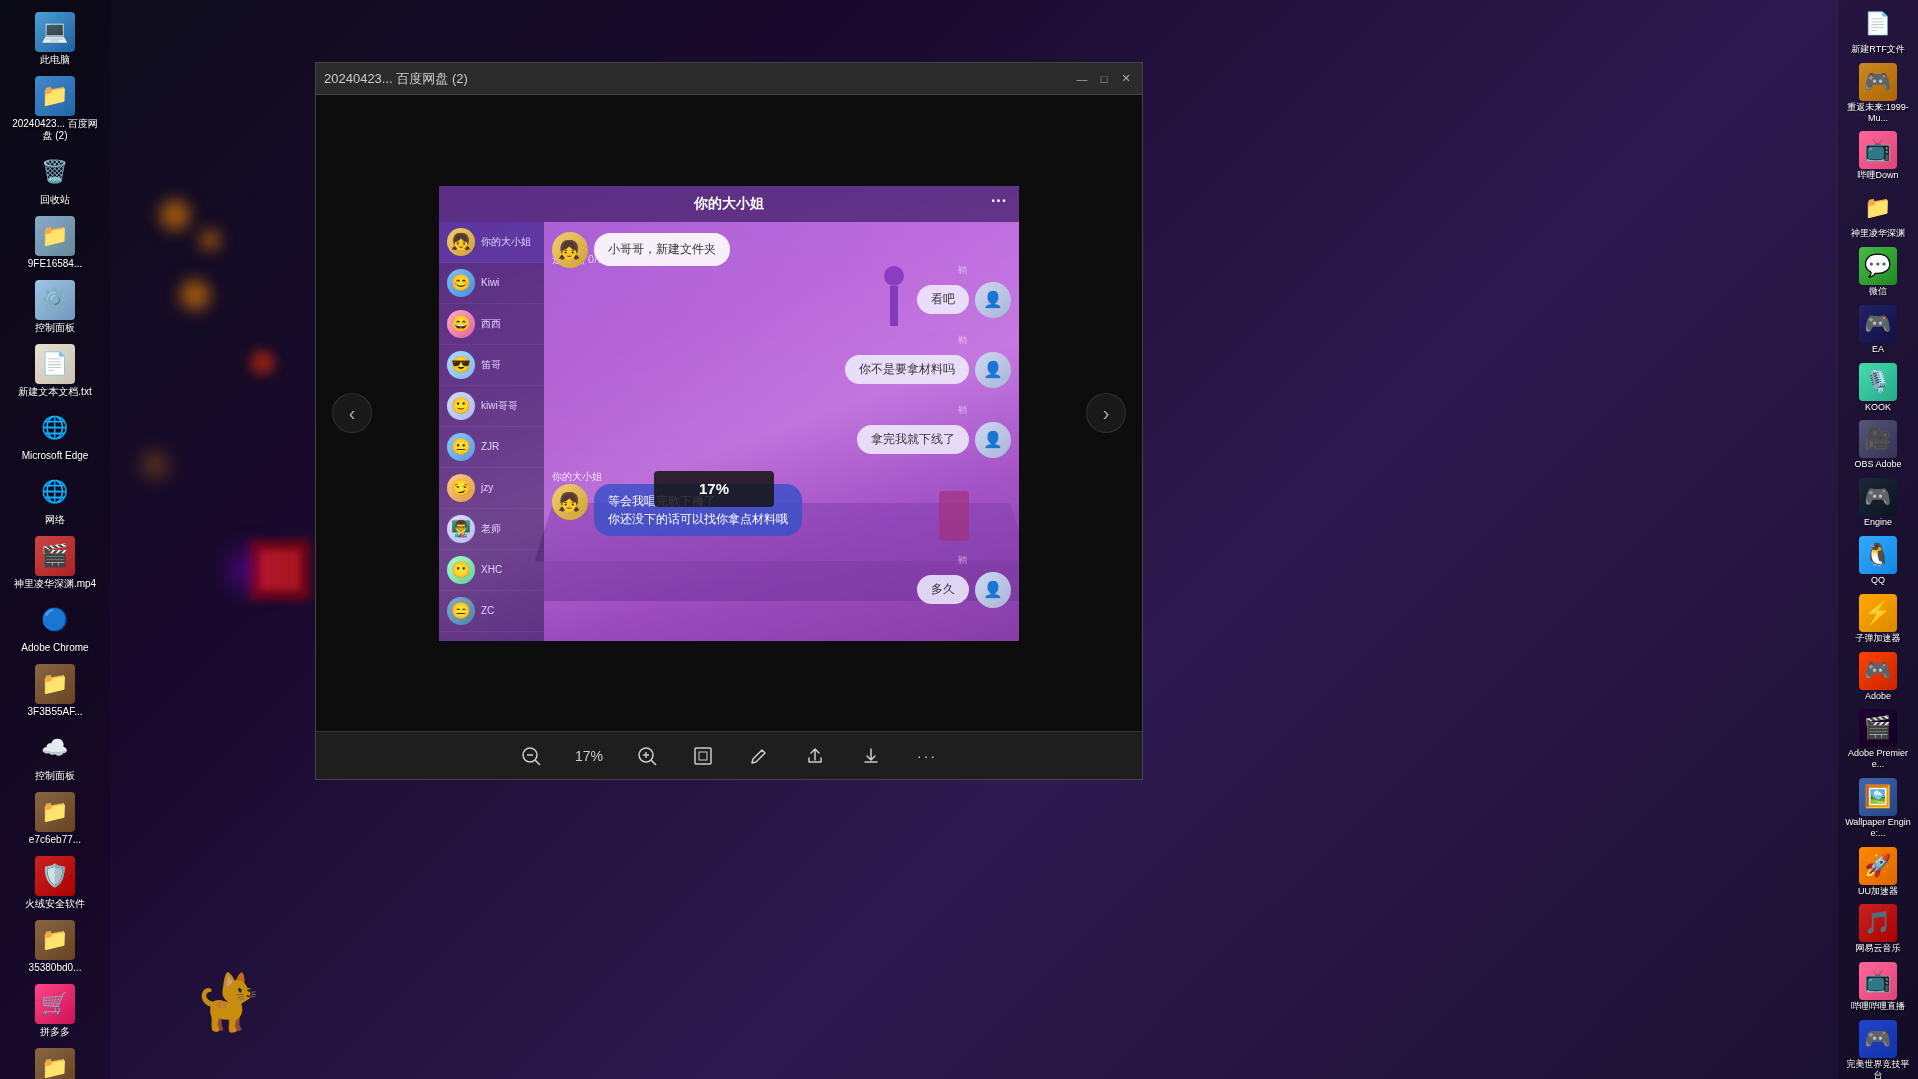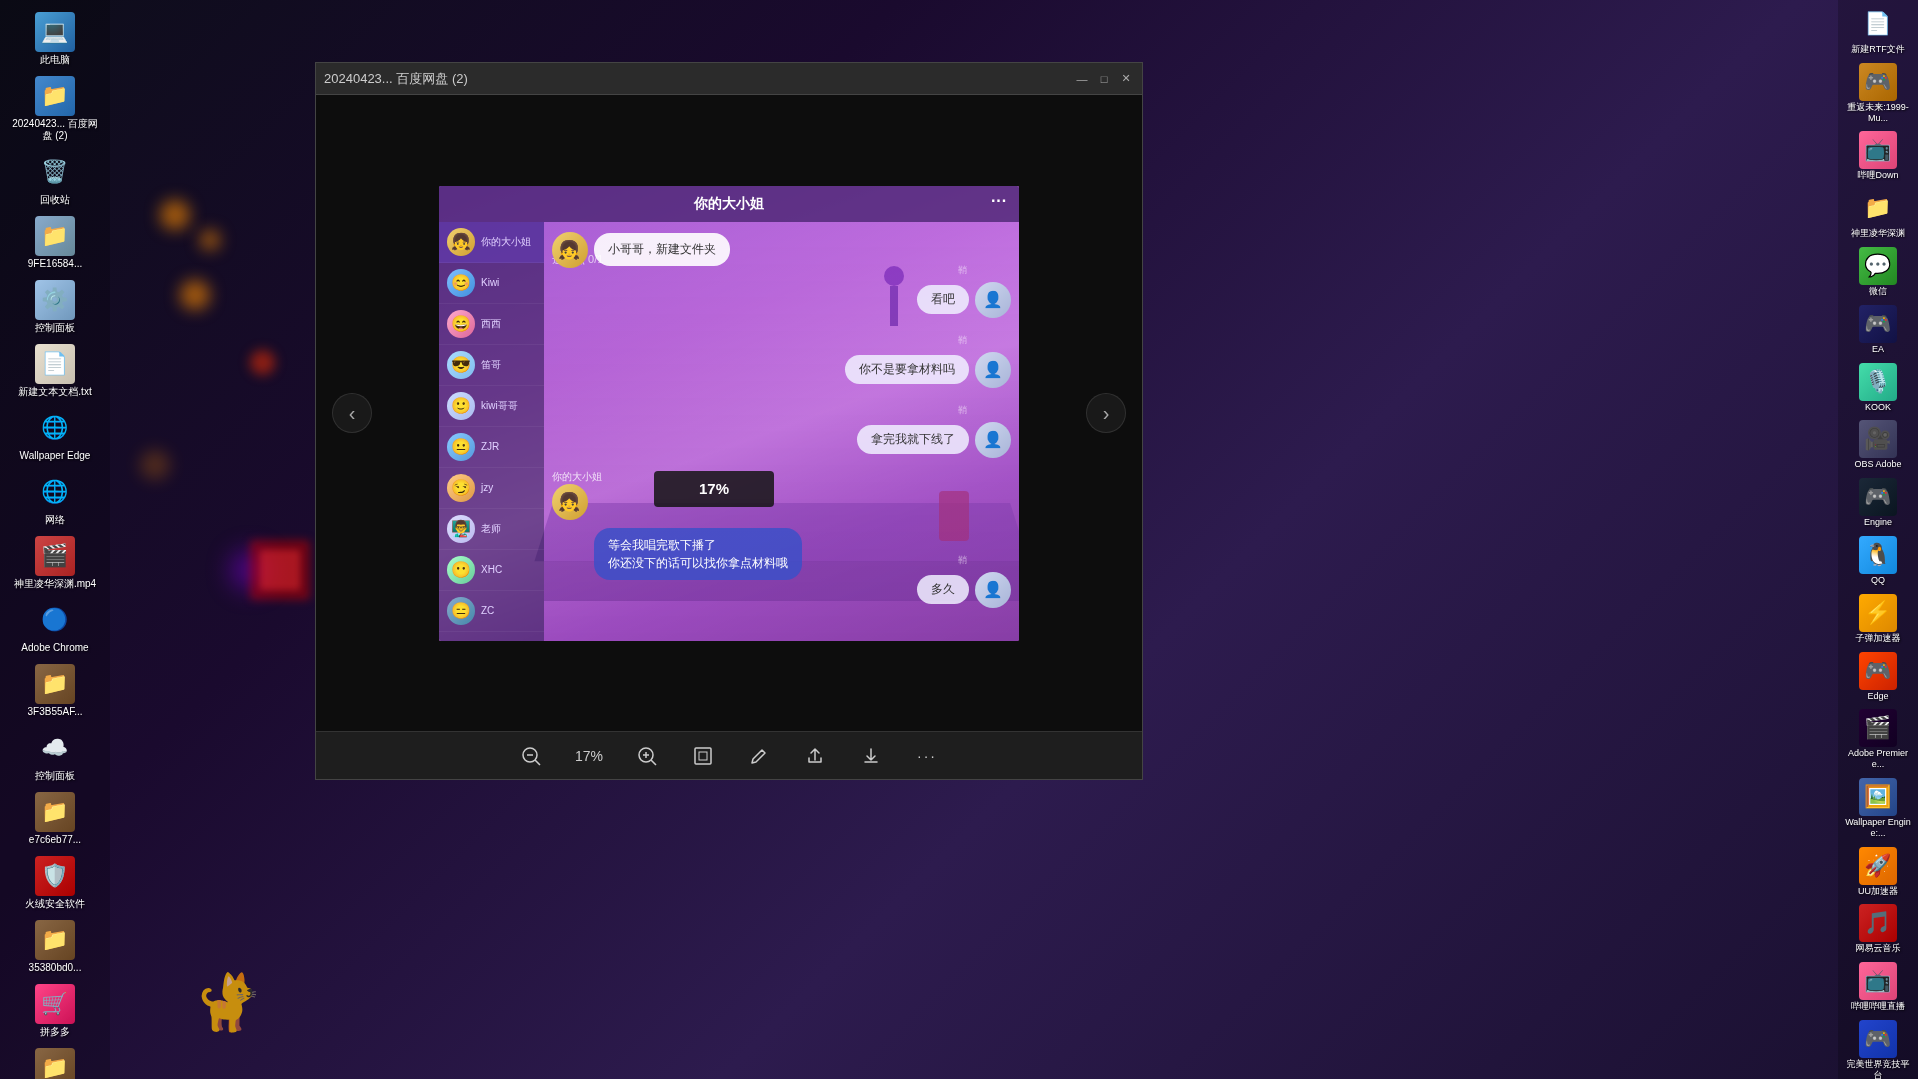--- a/index.html
+++ b/index.html
@@ -361,21 +361,21 @@
       <span class="icon-label">控制面板</span>
     </div>
 
     <div class="desktop-icon">
       <div class="icon-img" style="background:linear-gradient(135deg,#e8e0d0,#c8c0b0);">📄</div>
       <span class="icon-label">新建文本文档.txt</span>
     </div>
 
     <div class="desktop-icon">
       <div class="icon-img" style="background:transparent;">🌐</div>
-      <span class="icon-label">Wallpaper Edge</span>
+      <span class="icon-label">Microsoft Edge</span>
     </div>
 
     <div class="desktop-icon">
       <div class="icon-img" style="background:transparent;">🌐</div>
       <span class="icon-label">网络</span>
     </div>
 
     <div class="desktop-icon">
       <div class="icon-img" style="background:linear-gradient(135deg,#cc4444,#aa2222);">🎬</div>
       <span class="icon-label">神里凌华深渊.mp4</span>
@@ -475,21 +475,21 @@
       <span class="icon-label">QQ</span>
     </div>
 
     <div class="right-icon">
       <div class="icon-img" style="background:linear-gradient(135deg,#ffaa00,#dd8800);">⚡</div>
       <span class="icon-label">子弹加速器</span>
     </div>
 
     <div class="right-icon">
       <div class="icon-img" style="background:linear-gradient(135deg,#ff4400,#cc2200);">🎮</div>
-      <span class="icon-label">Edge</span>
+      <span class="icon-label">Adobe</span>
     </div>
 
     <div class="right-icon">
       <div class="icon-img" style="background:linear-gradient(135deg,#220033,#110022);">🎬</div>
       <span class="icon-label">Adobe Premiere...</span>
     </div>
 
     <div class="right-icon">
       <div class="icon-img" style="background:linear-gradient(135deg,#4466aa,#224488);">🖼️</div>
       <span class="icon-label">Wallpaper Engine:...</span>
@@ -651,21 +651,21 @@
 
             <div style="position:absolute;top:200px;right:8px;display:flex;align-items:center;gap:6px;z-index:6;">
               <div style="background:rgba(240,240,255,0.85);border-radius:16px;padding:6px 14px;color:#333;font-size:12px;">拿完我就下线了</div>
               <div style="width:36px;height:36px;border-radius:50%;background:linear-gradient(135deg,#d0d8f0,#a8b4d8);display:flex;align-items:center;justify-content:center;font-size:16px;flex-shrink:0;">👤</div>
             </div>
 
             <div style="position:absolute;top:248px;left:8px;color:rgba(255,255,255,0.8);font-size:10px;">你的大小姐</div>
 
             <div style="position:absolute;top:262px;left:8px;display:flex;align-items:flex-start;gap:6px;z-index:6;">
               <div style="width:36px;height:36px;border-radius:50%;background:linear-gradient(135deg,#f0d070,#d0a030);display:flex;align-items:center;justify-content:center;font-size:18px;flex-shrink:0;">👧</div>
-              <div style="background:rgba(60,80,200,0.85);border-radius:16px;padding:8px 14px;color:#fff;font-size:12px;line-height:1.5;max-width:220px;margin-top:44px;">等会我唱完歌下播了<br>你还没下的话可以找你拿点材料哦</div>
+              <div style="background:rgba(60,80,200,0.85);border-radius:16px;padding:8px 14px;color:#fff;font-size:12px;line-height:1.5;max-width:220px;">等会我唱完歌下播了<br>你还没下的话可以找你拿点材料哦</div>
             </div>
 
             <div style="position:absolute;top:350px;right:8px;display:flex;align-items:center;gap:6px;z-index:6;">
               <div style="background:rgba(240,240,255,0.85);border-radius:16px;padding:6px 14px;color:#333;font-size:12px;">多久</div>
               <div style="width:36px;height:36px;border-radius:50%;background:linear-gradient(135deg,#d0d8f0,#a8b4d8);display:flex;align-items:center;justify-content:center;font-size:16px;flex-shrink:0;">👤</div>
             </div>
 
             <div style="position:absolute;top:42px;right:52px;color:rgba(255,255,255,0.5);font-size:9px;">鞘</div>
             <div style="position:absolute;top:112px;right:52px;color:rgba(255,255,255,0.5);font-size:9px;">鞘</div>
             <div style="position:absolute;top:182px;right:52px;color:rgba(255,255,255,0.5);font-size:9px;">鞘</div>

